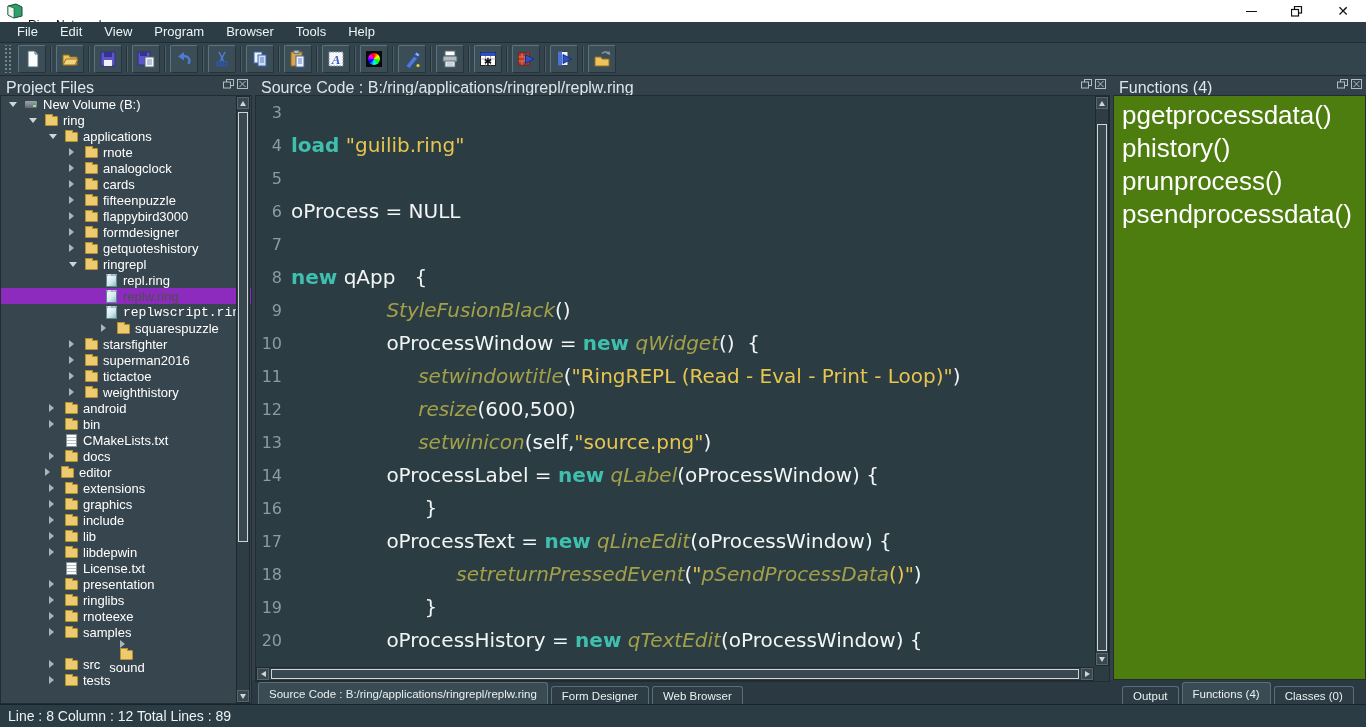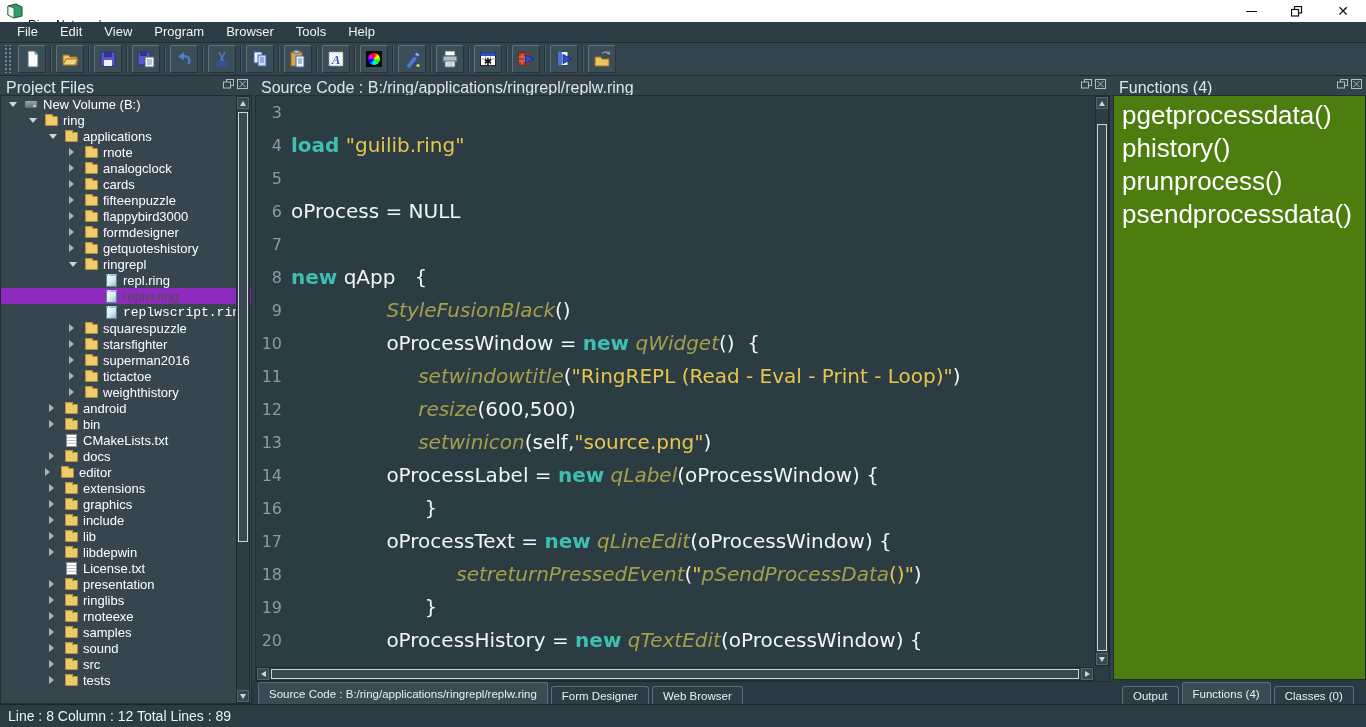--- a/index.html
+++ b/index.html
@@ -422,21 +422,21 @@
           </span>
           <span class="tlabel">replw.ring</span>
         </div>
         <div class="trow" style="padding-left: 88px; font-family: Liberation Mono, monospace;">
           <span class="ar "></span>
           <span class="tico">
             <span class="i-rfile"></span>
           </span>
           <span class="tlabel">replwscript.ring</span>
         </div>
-        <div class="trow" style="padding-left: 68px;">
+        <div class="trow" style="padding-left: 100px;">
           <span class="ar ar-right">
             <i></i>
           </span>
           <span class="tico">
             <span class="i-folder"></span>
           </span>
           <span class="tlabel">squarespuzzle</span>
         </div>
         <div class="trow" style="padding-left: 68px;">
           <span class="ar ar-right">
@@ -598,21 +598,21 @@
         </div>
         <div class="trow" style="padding-left: 48px;">
           <span class="ar ar-right">
             <i></i>
           </span>
           <span class="tico">
             <span class="i-folder"></span>
           </span>
           <span class="tlabel">samples</span>
         </div>
-        <div class="trow" style="padding-left: 48px;">
+        <div class="trow" style=" flex-direction: column;">
           <span class="ar ar-right">
             <i></i>
           </span>
           <span class="tico">
             <span class="i-folder"></span>
           </span>
           <span class="tlabel">sound</span>
         </div>
         <div class="trow" style="padding-left: 48px;">
           <span class="ar ar-right">

